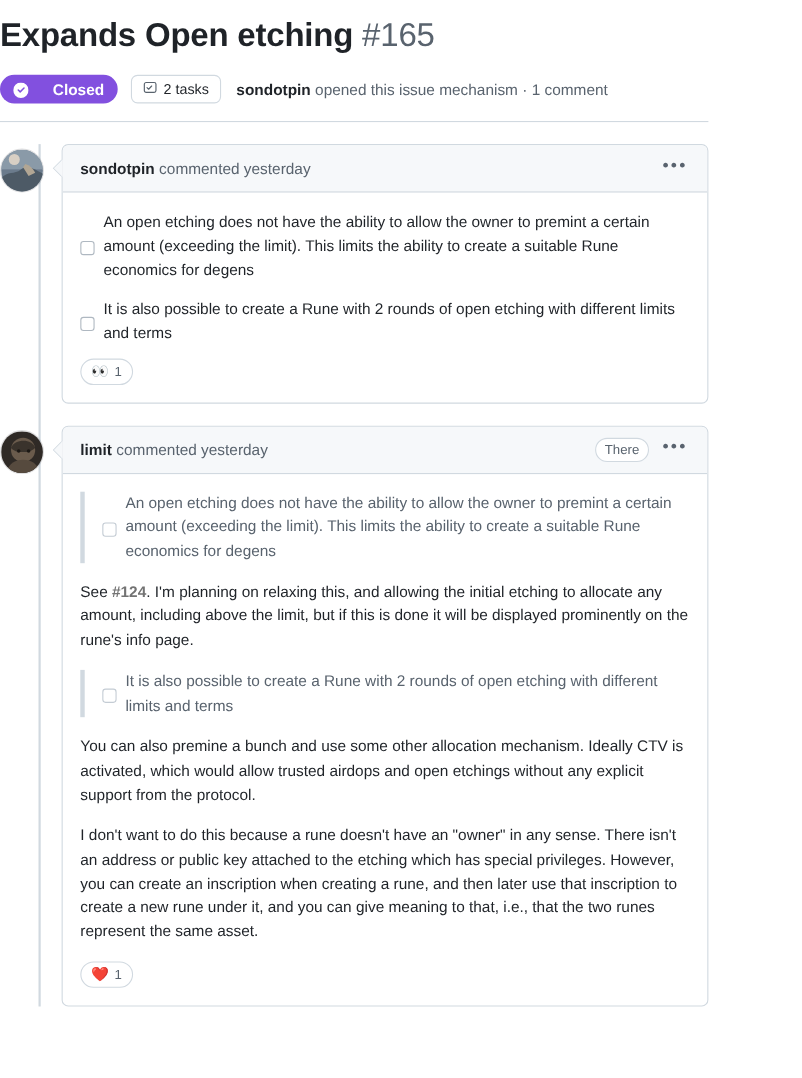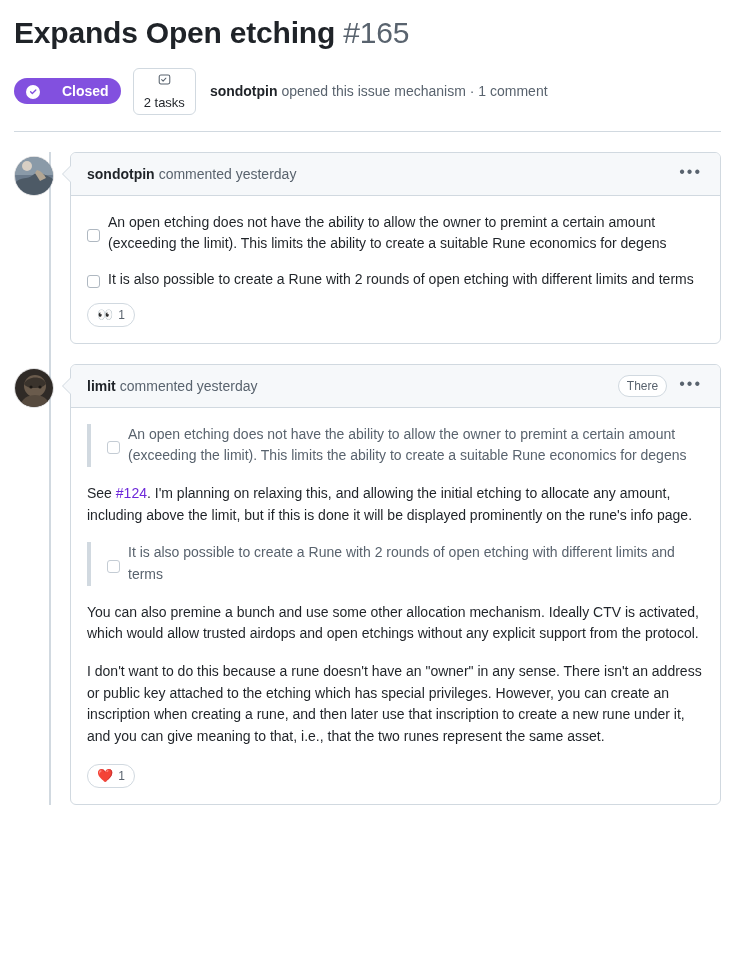--- a/index.html
+++ b/index.html
@@ -8,25 +8,24 @@
     padding: 0;
     background: #ffffff;
     width: 729px;
   }
   body {
     font-family: "Liberation Sans", sans-serif;
     color: #1f2328;
     -webkit-font-smoothing: antialiased;
   }
   .page {
-    width: 707px;
+    width: 644px;
     min-height: 980px;
     position: relative;
     padding: 0 0;
-    margin-left: 14px;
   }
 
   
   .issue-header {
     padding: 14px 0 0 0;
   }
   .issue-title {
     font-size: 30px;
     line-height: 1.25;
     font-weight: 600;
@@ -61,21 +60,20 @@
     display: inline-flex;
     align-items: center;
     gap: 6px;
     border: 1px solid #d1d9e0;
     border-radius: 6px;
     padding: 4px 10px;
     font-size: 13px;
     color: #1f2328;
     background: #ffffff;
     margin-left: 4px;
-    flex-direction: column;
   }
   .meta-text {
     font-size: 14px;
     color: #59636e;
     margin-left: 6px;
   }
   .meta-text b { color: #1f2328; font-weight: 600; }
   .header-rule {
     border: 0;
     border-top: 1px solid #d1d9e0;
@@ -185,22 +183,23 @@
   .comment-body {
     padding: 16px;
     font-size: 14px;
     line-height: 1.55;
   }
   .comment-body p {
     margin: 0 0 16px 0;
   }
   .comment-body p:last-child { margin-bottom: 0; }
   .comment-body a {
-    color: #6d28d9;
+    color: #737373;
     text-decoration: none;
+    font-weight: bold;
   }
 
   
   .task-list { margin: 0; padding: 0; list-style: none; }
   .task-item {
     display: flex;
     align-items: center;
     gap: 8px;
     margin-bottom: 14px;
   }

